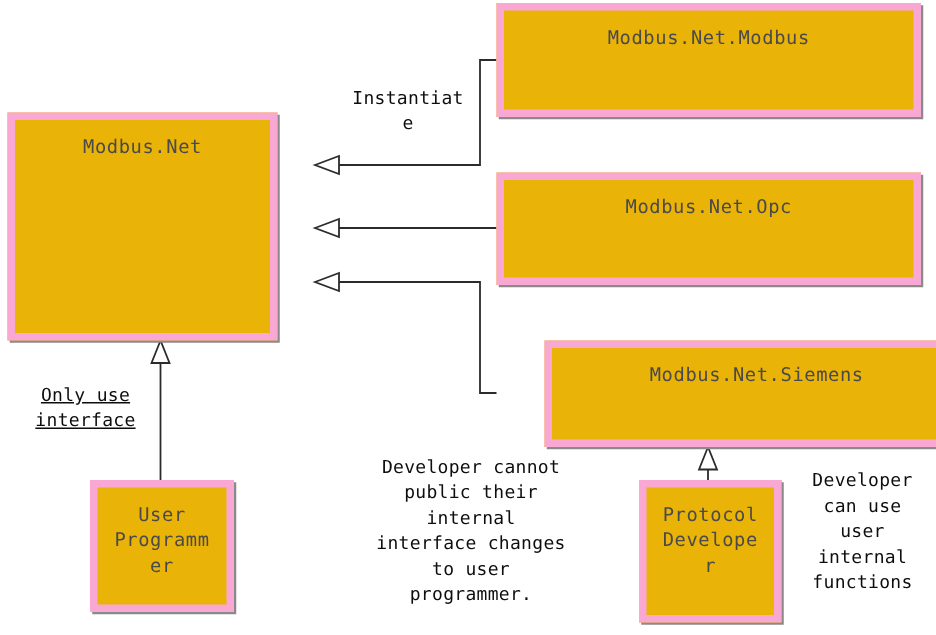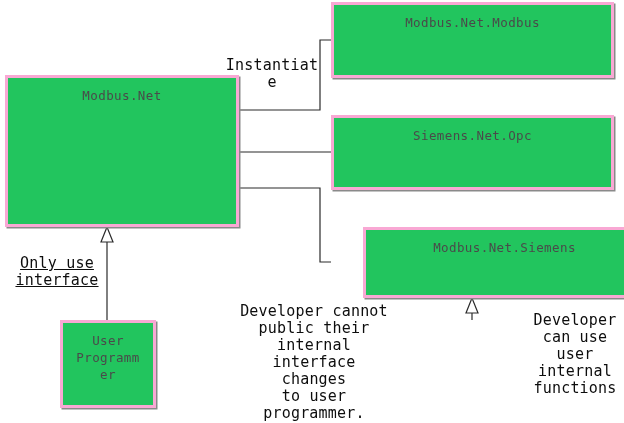--- a/index.html
+++ b/index.html
@@ -11,41 +11,41 @@
     position: relative;
     width: 624px;
     height: 423px;
     background: #ffffff;
     font-family: "DejaVu Sans Mono", "Liberation Mono", monospace;
     overflow: hidden;
   }
   .box {
     position: absolute;
     box-sizing: border-box;
-    border: 3px solid #f9a8d4;
-    background: #22c55e;
+    border: 5px solid #f9a8d4;
+    background: #eab308;
     box-shadow: 1.5px 1.5px 0 0 #8a8a8a;
   }
   .box-title {
     position: absolute;
     left: 0;
     right: 0;
     text-align: center;
     color: #4a4a4a;
     font-size: 12.5px;
     letter-spacing: 0.4px;
     white-space: pre;
     line-height: 17px;
   }
   .box-title.top { top: 9px; }
 
   .note {
     position: absolute;
     color: #0d0d0d;
-    font-size: 15px;
+    font-size: 12px;
     line-height: 17px;
     text-align: center;
     white-space: pre-line;
     letter-spacing: 0.2px;
   }
 
   svg.wires {
     position: absolute;
     left: 0;
     top: 0;
@@ -85,42 +85,47 @@
 
     <g fill="#ffffff" stroke="#2b2b2b" stroke-width="1.2" stroke-linejoin="miter">
       <polygon points="210,110 226,104 226,116"></polygon>
       <polygon points="210,152 226,146 226,158"></polygon>
       <polygon points="210,188 226,182 226,194"></polygon>
       <polygon points="107,227 101,242 113,242"></polygon>
       <polygon points="472,298 466,313 478,313"></polygon>
     </g>
   </svg>
 
-  <div class="box" style="left:5px; top:75px; width:234px; height:152px;">
+  <div class="box" style="left:5px; top:75px; width:180px; height:152px;">
     <div class="box-title top">Modbus.Net</div>
   </div>
 
   <div class="box" style="left:331px; top:2px; width:283px; height:76px;">
     <div class="box-title top">Modbus.Net.Modbus</div>
   </div>
 
   <div class="box" style="left:331px; top:115px; width:283px; height:75px;">
-    <div class="box-title top">Siemens.Net.Opc</div>
+    <div class="box-title top">Modbus.Net.Opc</div>
   </div>
 
   <div class="box" style="left:331px; top:227px; width:283px; height:71px;margin-left:32px;">
     <div class="box-title top">Modbus.Net.Siemens</div>
   </div>
 
   <div class="box" style="left:60px; top:320px; width:96px; height:88px;">
     <div class="box-title top">User
 Programm
 er</div>
   </div>
 
+  <div class="box" style="left:426px; top:320px; width:95px; height:95px;">
+    <div class="box-title top">Protocol
+Develope
+r</div>
+  </div>
 
   <div class="note" style="left:218px; top:57px; width:108px;">Instantiat
 e</div>
 
   <div class="note" style="left:4px; top:255px; width:106px;text-decoration:underline;">Only use
 interface</div>
 
   <div class="note" style="left:236px; top:303px; width:156px;">Developer cannot
 public their
 internal

